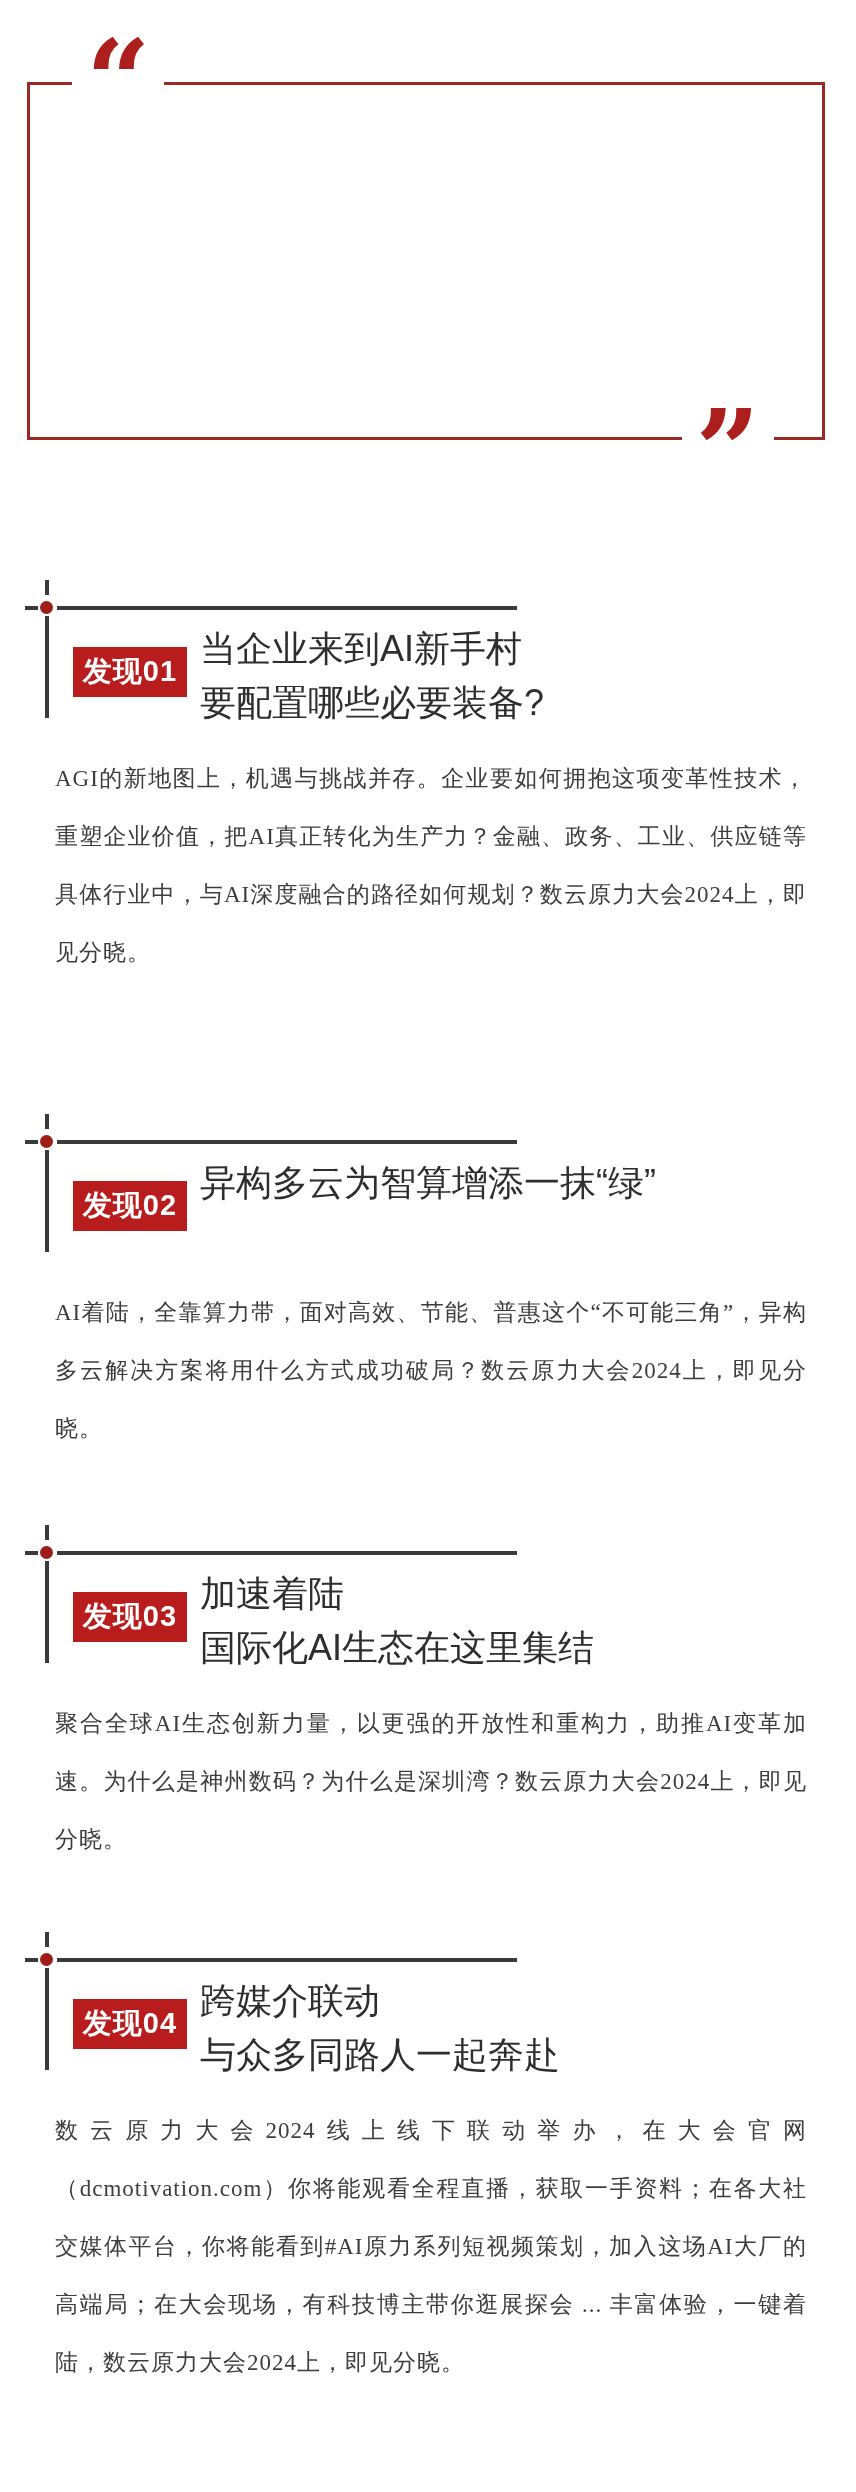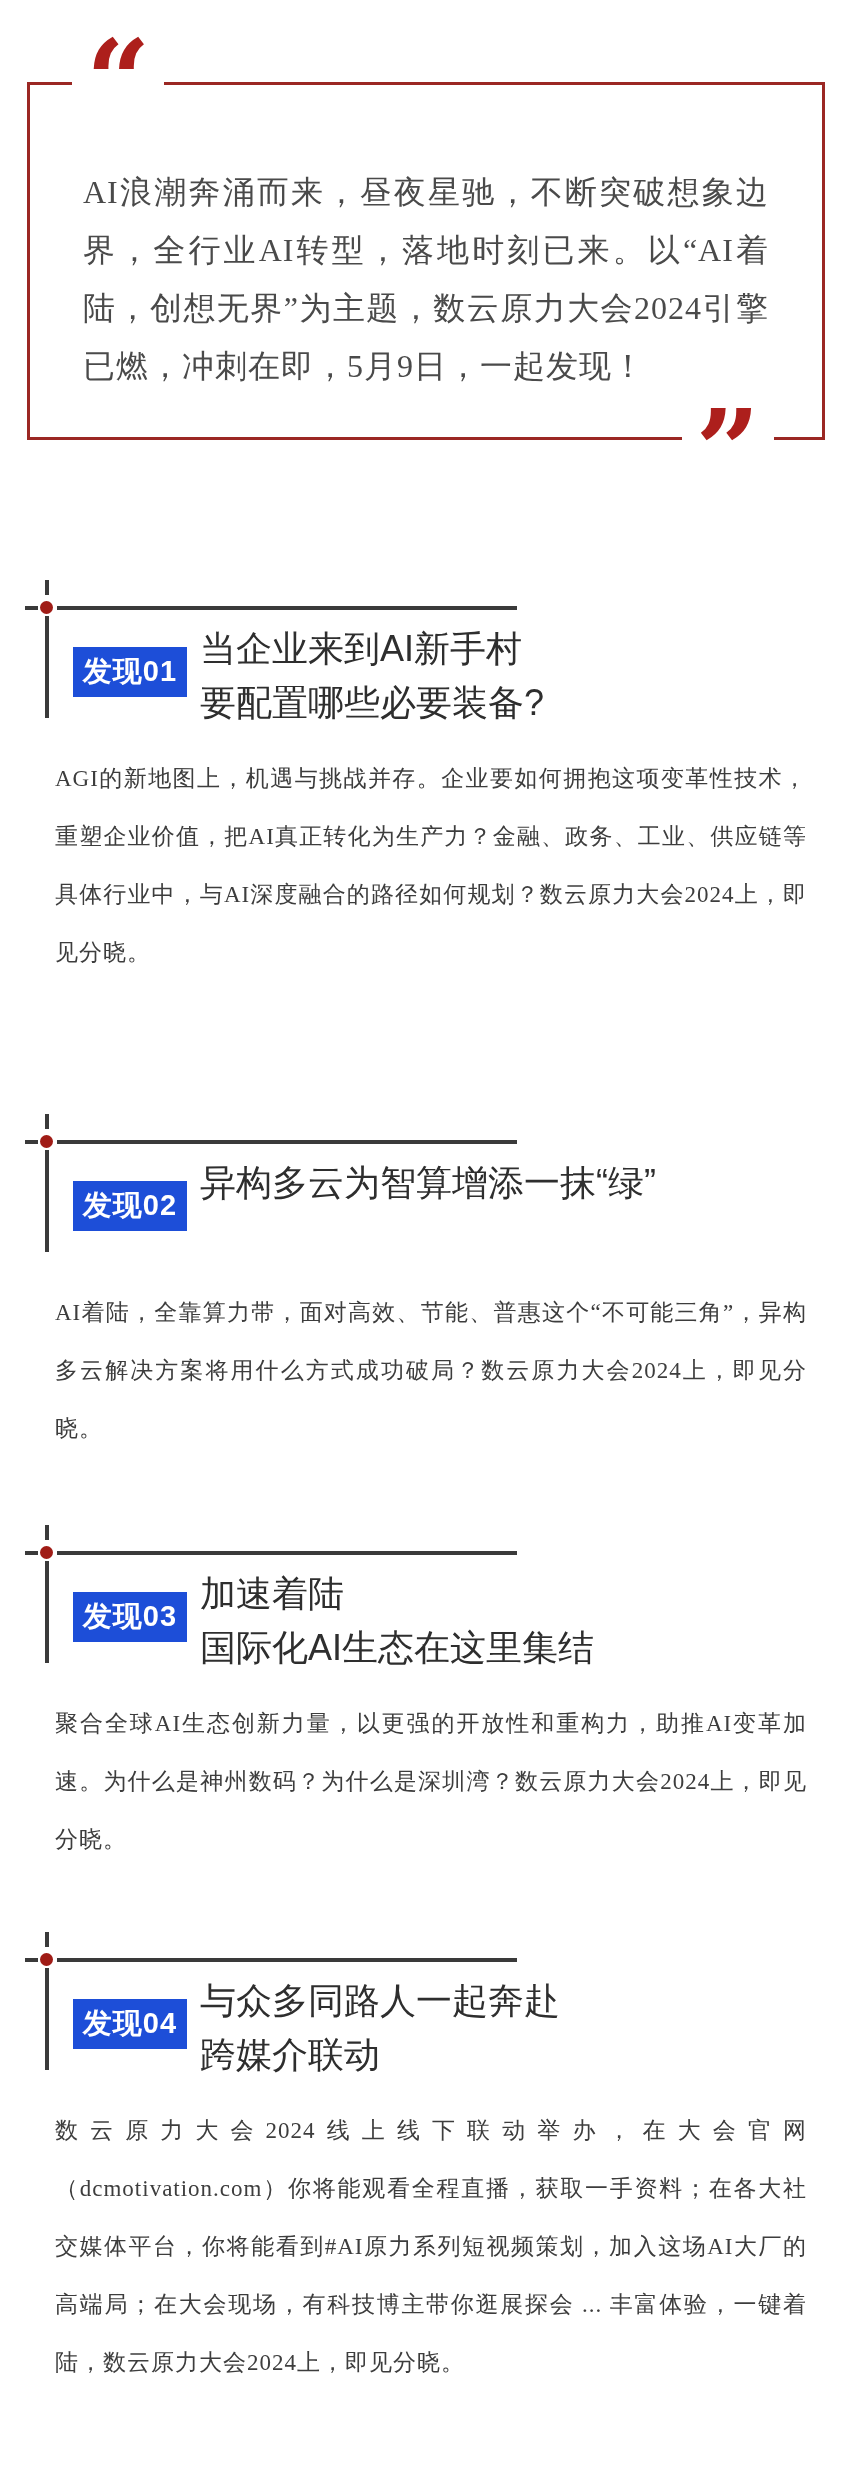--- a/index.html
+++ b/index.html
@@ -72,21 +72,21 @@
     width: 4px; height: 15px; background: #3a3a3a;
   }
   .marker-vline {
     position: absolute; left: 45px; top: 10px;
     width: 4px; height: 102px; background: #3a3a3a;
   }
 
   .badge {
     position: absolute; left: 73px; top: 41px;
     width: 114px; height: 50px;
-    background: #1d4ed8;
+    background: #b91c1c;
     color: #ffffff;
     font-family: "Liberation Sans", "DejaVu Sans", sans-serif;
     font-weight: bold;
     font-size: 29px;
     display: flex; align-items: center; justify-content: center;
     letter-spacing: 1px;
   }
   .headings {
     position: absolute; left: 200px; top: 16px;
     font-family: "Liberation Sans", "DejaVu Sans", sans-serif;
@@ -106,21 +106,20 @@
     letter-spacing: 1px;
   }
 </style>
 </head>
 <body>
 
 <div class="page">
 
   <div class="quote-box">
     <span class="quote-mark quote-open">“</span>
-    <p class="quote-text">AI浪潮奔涌而来，昼夜星驰，不断突破想象边界，全行业AI转型，落地时刻已来。以“AI着陆，创想无界”为主题，数云原力大会2024引擎已燃，冲刺在即，5月9日，一起发现！</p>
     <span class="quote-mark quote-close">”</span>
   </div>
 
   <div class="section s1">
     <span class="marker-dash"></span>
     <span class="marker-dot"></span>
     <span class="marker-line"></span>
     <span class="marker-vtick"></span>
     <span class="marker-vline"></span>
     <div class="badge">发现01</div>
@@ -159,19 +158,19 @@
   </div>
 
   <div class="section s4">
     <span class="marker-dash"></span>
     <span class="marker-dot"></span>
     <span class="marker-line"></span>
     <span class="marker-vtick"></span>
     <span class="marker-vline"></span>
     <div class="badge">发现04</div>
     <div class="headings">
+      <div>跨媒介联动</div>
       <div>与众多同路人一起奔赴</div>
-      <div>跨媒介联动</div>
     </div>
     <p class="sec-body">数云原力大会2024线上线下联动举办，在大会官网（dcmotivation.com）你将能观看全程直播，获取一手资料；在各大社交媒体平台，你将能看到#AI原力系列短视频策划，加入这场AI大厂的高端局；在大会现场，有科技博主带你逛展探会 ... 丰富体验，一键着陆，数云原力大会2024上，即见分晓。</p>
   </div>
 
 </div>
 
 </body></html>

